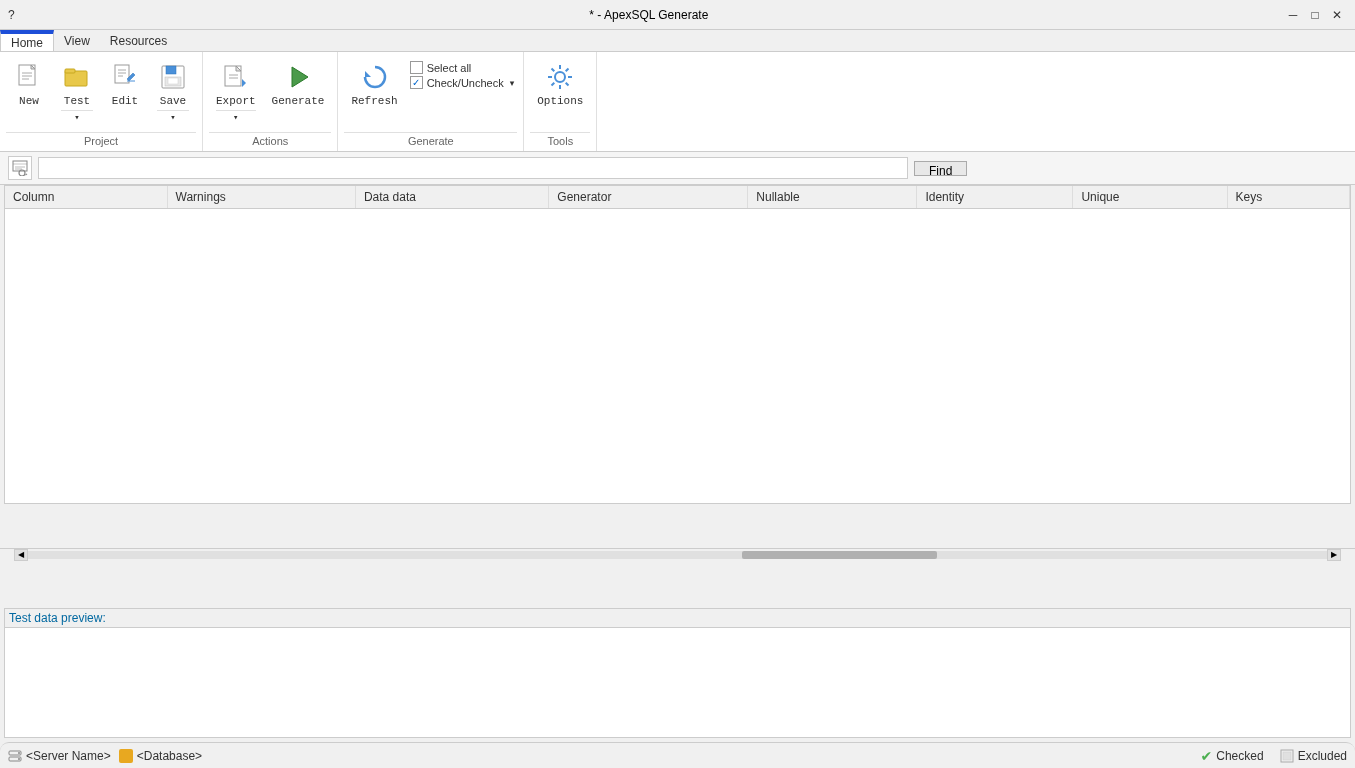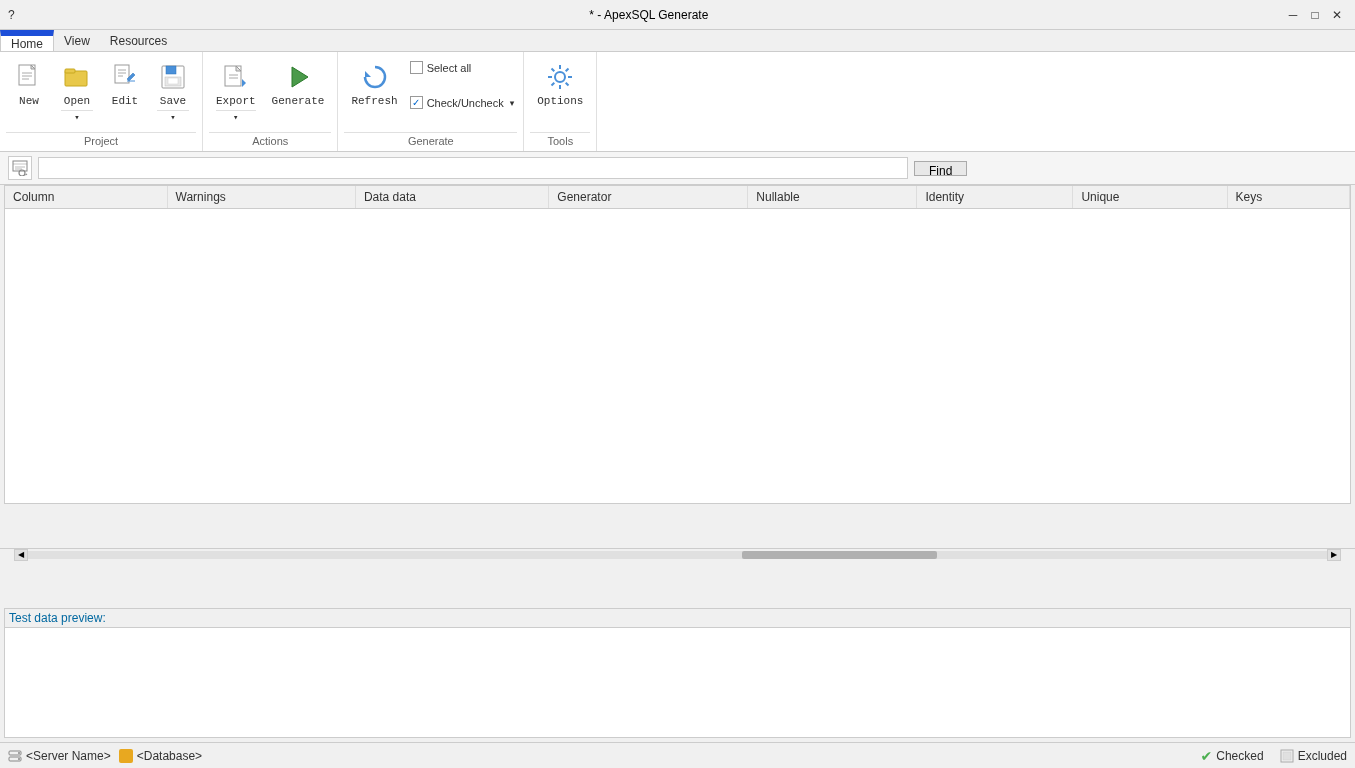--- a/index.html
+++ b/index.html
@@ -67,21 +67,21 @@
       font-size: 12px;
       color: #333;
       height: 100%;
       display: flex;
       align-items: center;
     }
     .menu-item.active {
       background: #fff;
       border-left: 1px solid #ccc;
       border-right: 1px solid #ccc;
-      border-top: 6px solid #1d4ed8;
+      border-top: 4px solid #1d4ed8;
     }
 
     
     .ribbon {
       background: #fff;
       border-bottom: 1px solid #ccc;
       display: flex;
       flex-shrink: 0;
       height: 100px;
     }
@@ -144,21 +144,21 @@
       padding: 1px 6px;
       border-top: 1px solid #e0e0e0;
       width: 100%;
       text-align: center;
       cursor: pointer;
     }
     .vertical-group {
       display: flex;
       flex-direction: column;
       justify-content: center;
-      gap: 20px;
+      gap: 0;
       padding: 4px 0;
     }
     .check-item {
       display: flex;
       align-items: center;
       gap: 4px;
       font-size: 11px;
       color: #333;
       cursor: pointer;
       padding: 1px 3px;
@@ -299,20 +299,21 @@
     
     .status-bar {
       background: #f0f0f0;
       height: 26px;
       border-top: 1px solid #ccc;
       display: flex;
       align-items: center;
       padding: 0 8px;
       flex-shrink: 0;
       justify-content: space-between;
+      border-radius: 9px;
     }
     .status-left {
       display: flex;
       align-items: center;
       gap: 8px;
     }
     .status-right {
       display: flex;
       align-items: center;
       gap: 16px;
@@ -373,21 +374,21 @@
       </div>
 
       <div>
         <div class="ribbon-btn ribbon-btn-with-arrow">
           <div class="ribbon-btn-icon">
             <svg width="28" height="28" viewBox="0 0 28 28">
               <rect x="2" y="8" width="22" height="15" fill="#e8c84a" stroke="#c8a820" stroke-width="1" rx="1"></rect>
               <rect x="2" y="6" width="10" height="4" fill="#e8c84a" stroke="#c8a820" stroke-width="1" rx="1"></rect>
             </svg>
           </div>
-          <span class="ribbon-btn-label">Open</span>
+          <span class="ribbon-btn-label">Test</span>
           <div class="arrow-part">▾</div>
         </div>
       </div>
 
       <div class="ribbon-btn">
         <div class="ribbon-btn-icon">
           <svg width="28" height="28" viewBox="0 0 28 28">
             <rect x="4" y="2" width="14" height="18" fill="white" stroke="#999" stroke-width="1"></rect>
             <line x1="7" y1="7" x2="15" y2="7" stroke="#aaa" stroke-width="1"></line>
             <line x1="7" y1="10" x2="15" y2="10" stroke="#aaa" stroke-width="1"></line>

